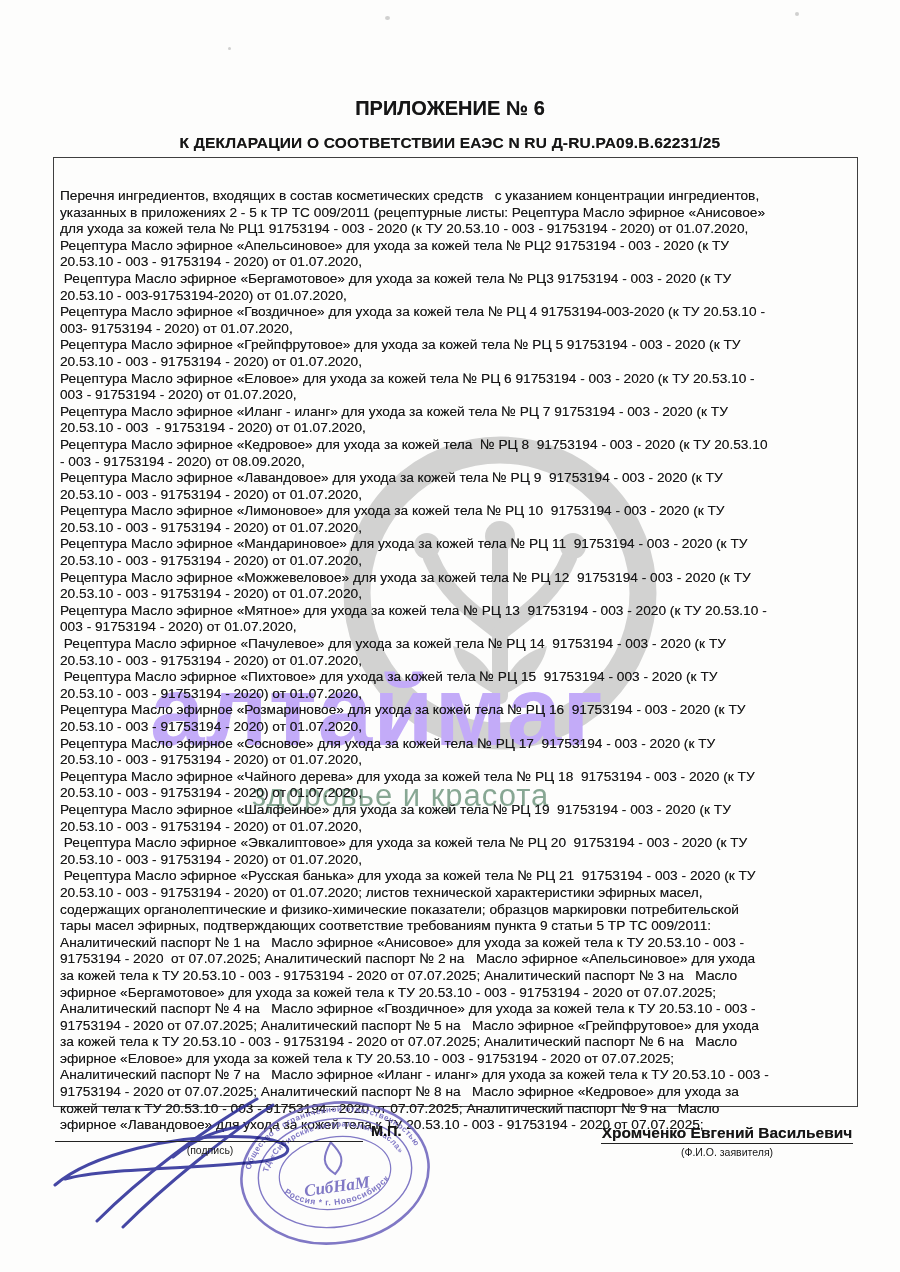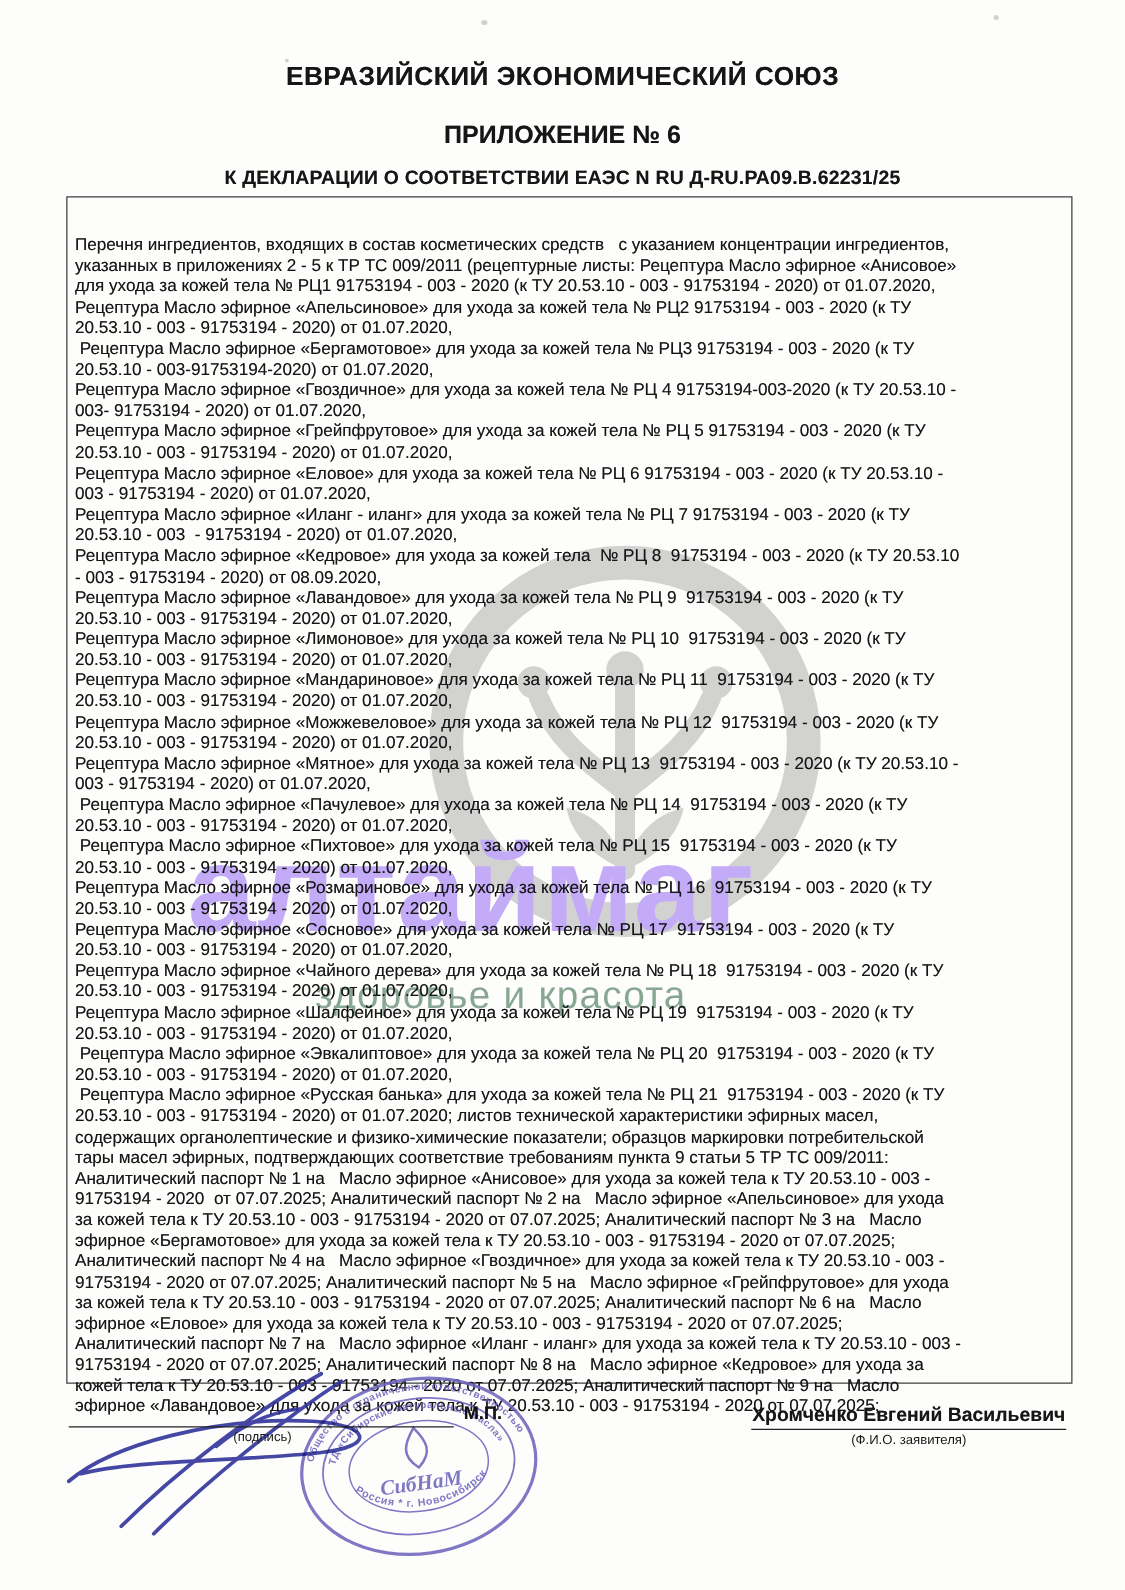--- a/index.html
+++ b/index.html
@@ -68,21 +68,20 @@
         <circle cx="92" cy="118" r="13"></circle>
         <circle cx="238" cy="118" r="13"></circle>
         <path d="M165,268 C140,258 122,240 118,218 C142,224 158,240 165,268 Z"></path>
         <path d="M165,268 C190,258 208,240 212,218 C188,224 172,240 165,268 Z"></path>
       </g>
     </svg>
     <div class="wm-brand">алтаймаг</div>
     <div class="wm-tagline">здоровье и красота</div>
   </div>
 
-  <div class="hdr hdr-union">ЕВРАЗИЙСКИЙ ЭКОНОМИЧЕСКИЙ СОЮЗ</div>
   <div class="hdr hdr-appendix">ПРИЛОЖЕНИЕ № 6</div>
   <div class="hdr hdr-declaration">К ДЕКЛАРАЦИИ О СООТВЕТСТВИИ ЕАЭС N RU Д-RU.РА09.В.62231/25</div>
 
   <div class="body-box">
     <div class="body-text">Перечня ингредиентов, входящих в состав косметических средств   с указанием концентрации ингредиентов,
 указанных в приложениях 2 - 5 к ТР ТС 009/2011 (рецептурные листы: Рецептура Масло эфирное «Анисовое»
 для ухода за кожей тела № РЦ1 91753194 - 003 - 2020 (к ТУ 20.53.10 - 003 - 91753194 - 2020) от 01.07.2020,
 Рецептура Масло эфирное «Апельсиновое» для ухода за кожей тела № РЦ2 91753194 - 003 - 2020 (к ТУ
 20.53.10 - 003 - 91753194 - 2020) от 01.07.2020,
  Рецептура Масло эфирное «Бергамотовое» для ухода за кожей тела № РЦ3 91753194 - 003 - 2020 (к ТУ

